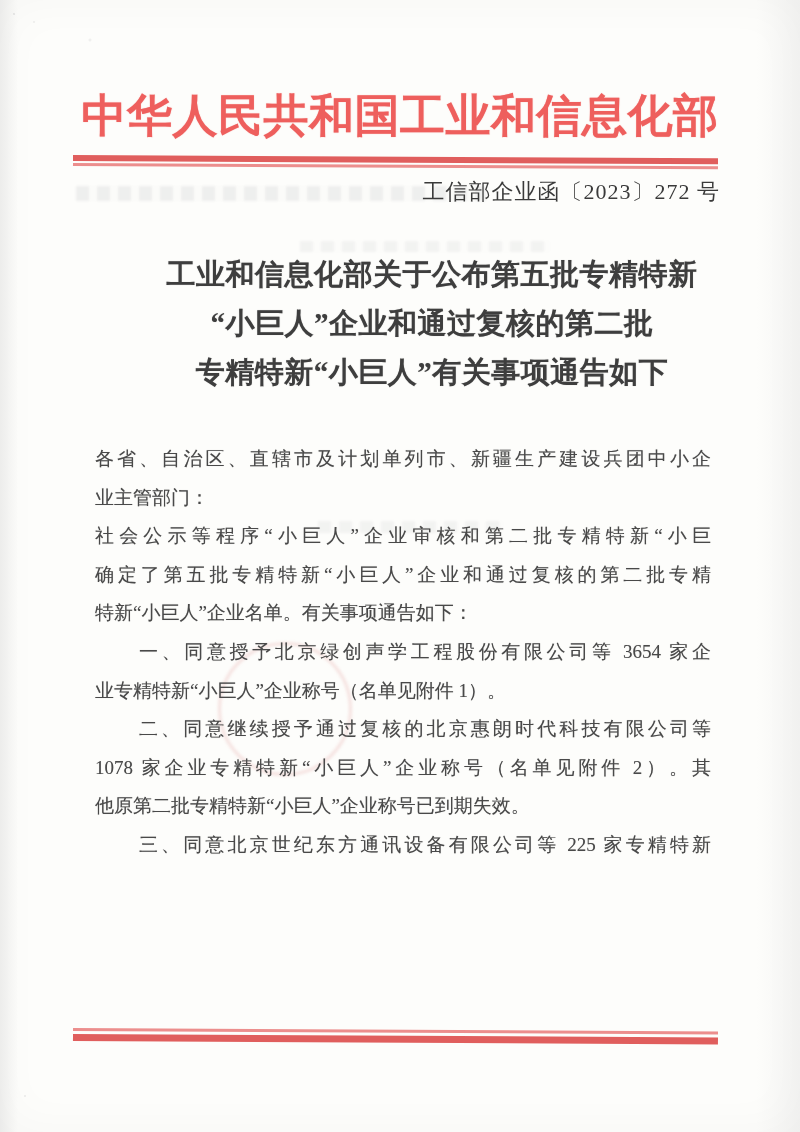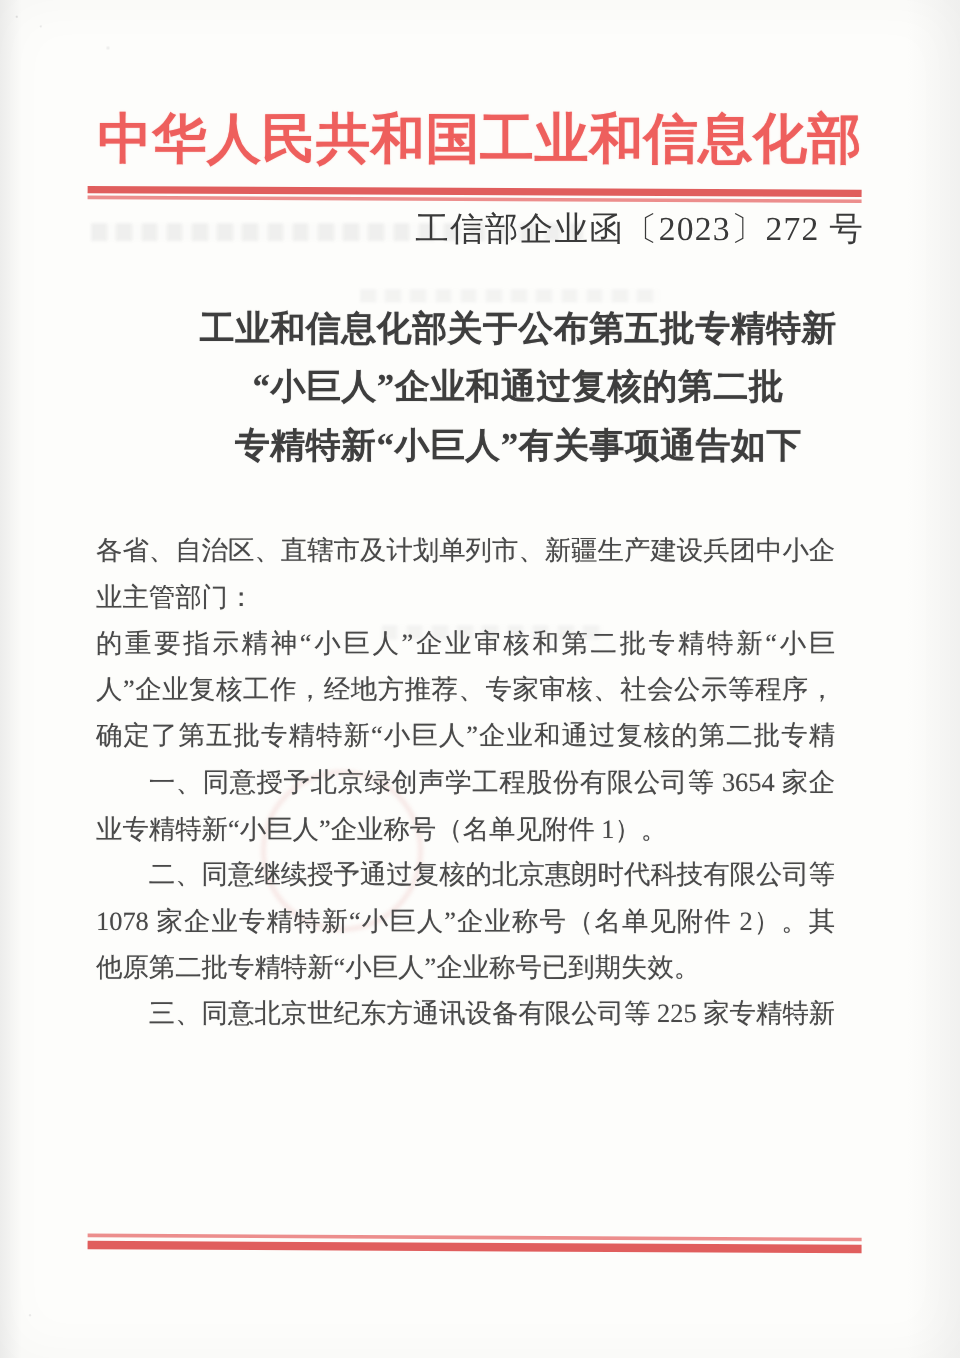--- a/index.html
+++ b/index.html
@@ -35,36 +35,36 @@
   }
   .rule { position: absolute; left: 73px; width: 645px; transform-origin: left center; }
   .rule-top { top: 155px; transform: rotate(0.28deg); }
   .rule-top .bar-thick { height: 6px; background: #e05e5d; }
   .rule-top .bar-thin  { height: 3px; background: #ec8e8d; margin-top: 2px; }
   .rule-bottom { top: 1028px; transform: rotate(0.30deg); }
   .rule-bottom .bar-thin  { height: 3px; background: #ec8e8d; }
   .rule-bottom .bar-thick { height: 7px; background: #e05e5d; margin-top: 3px; }
   .doc-number {
     position: absolute; right: 80px; top: 178px;
-    font-size: 28px; line-height: 28px;
+    font-size: 22px; line-height: 28px;
     color: #3a3a3a;
     letter-spacing: 1px;
   }
   .title {
     position: absolute; left: 0; top: 250px; width: 100%;
     text-align: center;
     font-size: 29px; line-height: 49px; font-weight: 700;
     color: #3e3e3e;
     letter-spacing: 0.5px;
     text-shadow: 0 0 0.8px rgba(62,62,62,0.45);
     margin-left: 32px;
   }
   .body-block {
-    position: absolute; left: 80px; top: 440px; width: 616px;
-    font-size: 22px; color: #494949;
+    position: absolute; left: 95px; top: 440px; width: 616px;
+    font-size: 19px; color: #494949;
     text-shadow: 0 0 0.7px rgba(73,73,73,0.4);
   }
   .line { height: 38.6px; line-height: 38.6px; white-space: nowrap; }
   .line.fill {
     white-space: normal;
     text-align: justify;
     text-align-last: justify;
     text-justify: inter-character;
   }
   .line.indent { padding-left: 44px; }
@@ -109,23 +109,23 @@
     <div>工业和信息化部关于公布第五批专精特新</div>
     <div>“小巨人”企业和通过复核的第二批</div>
     <div>专精特新“小巨人”有关事项通告如下</div>
   </div>
 
   <div class="seal"></div>
 
   <div class="body-block">
     <div class="line fill">各省、自治区、直辖市及计划单列市、新疆生产建设兵团中小企</div>
     <div class="line">业主管部门：</div>
-    <div class="line fill">的重要指示精神“小巨人”企业审核和第二批专精特新“小巨</div>
-    <div class="line fill">人”企业复核工作，经地方推荐、专家审核、社会公示等程序，</div>
+    <div class="line fill">社会公示等程序“小巨人”企业审核和第二批专精特新“小巨</div>
     <div class="line fill">确定了第五批专精特新“小巨人”企业和通过复核的第二批专精</div>
+    <div class="line">特新“小巨人”企业名单。有关事项通告如下：</div>
     <div class="line fill indent">一、同意授予北京绿创声学工程股份有限公司等 3654 家企</div>
     <div class="line">业专精特新“小巨人”企业称号（名单见附件 1）。</div>
     <div class="line fill indent">二、同意继续授予通过复核的北京惠朗时代科技有限公司等</div>
     <div class="line fill">1078 家企业专精特新“小巨人”企业称号（名单见附件 2）。其</div>
     <div class="line">他原第二批专精特新“小巨人”企业称号已到期失效。</div>
     <div class="line fill indent">三、同意北京世纪东方通讯设备有限公司等 225 家专精特新</div>
   </div>
 
   <div class="rule rule-bottom">
     <div class="bar-thin"></div>

